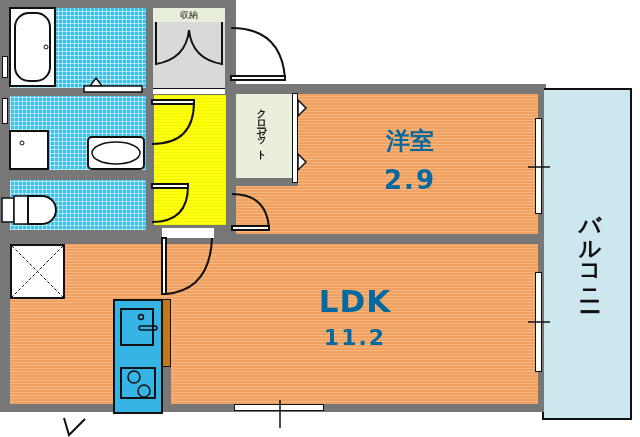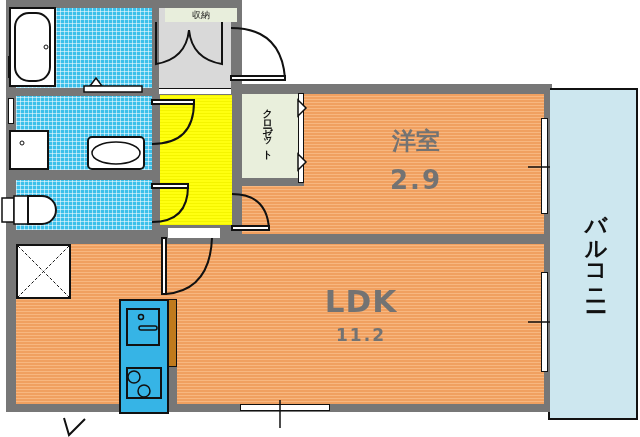--- a/index.html
+++ b/index.html
@@ -1,36 +1,36 @@
 <!DOCTYPE html>
 <html><head>
 <meta charset="utf-8">
 <style>
   html, body { margin:0; padding:0; background:#ffffff; }
   body { width:640px; height:437px; position:relative; overflow:hidden; font-family:"DejaVu Sans", sans-serif; }
-  .abs { position:absolute; box-sizing:border-box;margin-left:6px; }
+  .abs { position:absolute; box-sizing:border-box; }
   .wall { background:#777777; }
   .floor-wood {
     background-color:#f2a66a;
     background-image:repeating-linear-gradient(0deg, #f0a060 0px, #f0a060 2px, #f7b780 2px, #f7b780 3px);
   }
   .floor-tile {
     background-color:#3cc0ea;
     background-image:
       repeating-linear-gradient(0deg, rgba(255,255,255,0.55) 0 1px, transparent 1px 4px),
       repeating-linear-gradient(90deg, rgba(255,255,255,0.55) 0 1px, transparent 1px 4px);
   }
   .floor-yellow {
     background-color:#ffff00;
     background-image:repeating-linear-gradient(0deg, #f4f400 0 1px, #ffff10 1px 3px);
   }
   .storage { background:#d9d9d9; }
   .closet { background:#e9efdc; }
   .balcony { background:#cde7ef; border:2px solid #111; }
-  .room-label { font-weight:bold; color:#737373; text-align:center; line-height:1.1; }
+  .room-label { font-weight:bold; color:#0369a1; text-align:center; line-height:1.1; }
   .vert { writing-mode:vertical-rl; text-orientation:upright; font-weight:bold; color:#111; }
   svg { position:absolute; left:0; top:0; }
 </style>
 </head>
 <body>
 
 <div class="abs wall" style="left:0;top:0;width:236px;height:412px;"></div>
 <div class="abs wall" style="left:226px;top:84px;width:320px;height:328px;"></div>
 
 <div class="abs floor-tile" style="left:10px;top:8px;width:136px;height:80px;"></div>
@@ -55,21 +55,21 @@
 <div class="abs floor-wood" style="left:236px;top:94px;width:302px;height:140px;"></div>
 <div class="abs closet" style="left:236px;top:94px;width:57px;height:84px;"></div>
 <div class="abs vert" style="left:254px;top:102px;font-size:10px;letter-spacing:-1px;">クローゼット</div>
 <div class="abs wall" style="left:236px;top:178px;width:62px;height:8px;"></div>
 <div class="abs" style="left:292px;top:93px;width:6px;height:90px;background:#fff;border:1.5px solid #111;"></div>
 <div class="abs room-label" style="left:360px;top:128px;width:100px;font-size:24px;">洋室</div>
 <div class="abs room-label" style="left:360px;top:166px;width:100px;font-size:26px;letter-spacing:2px;">2.9</div>
 
 <div class="abs floor-wood" style="left:10px;top:244px;width:528px;height:160px;"></div>
 <div class="abs room-label" style="left:300px;top:284px;width:110px;font-size:31px;letter-spacing:1px;">LDK</div>
-<div class="abs room-label" style="left:300px;top:326px;width:110px;font-size:17px;letter-spacing:2px;">11.2</div>
+<div class="abs room-label" style="left:300px;top:326px;width:110px;font-size:22px;letter-spacing:2px;">11.2</div>
 
 <div class="abs" style="left:10px;top:244px;width:55px;height:55px;background:#fff;border:2px solid #111;">
   <svg width="51" height="51">
       <line x1="0" y1="0" x2="51" y2="51" stroke="#111" stroke-dasharray="3,2"></line>
       <line x1="51" y1="0" x2="0" y2="51" stroke="#111" stroke-dasharray="3,2"></line>
     </svg>
 </div>
 
 <div class="abs" style="left:113px;top:299px;width:50px;height:115px;background:#36b4e6;border:2px solid #111;"></div>
 <div class="abs" style="left:120px;top:308px;width:34px;height:38px;border:2px solid #111;"></div>

